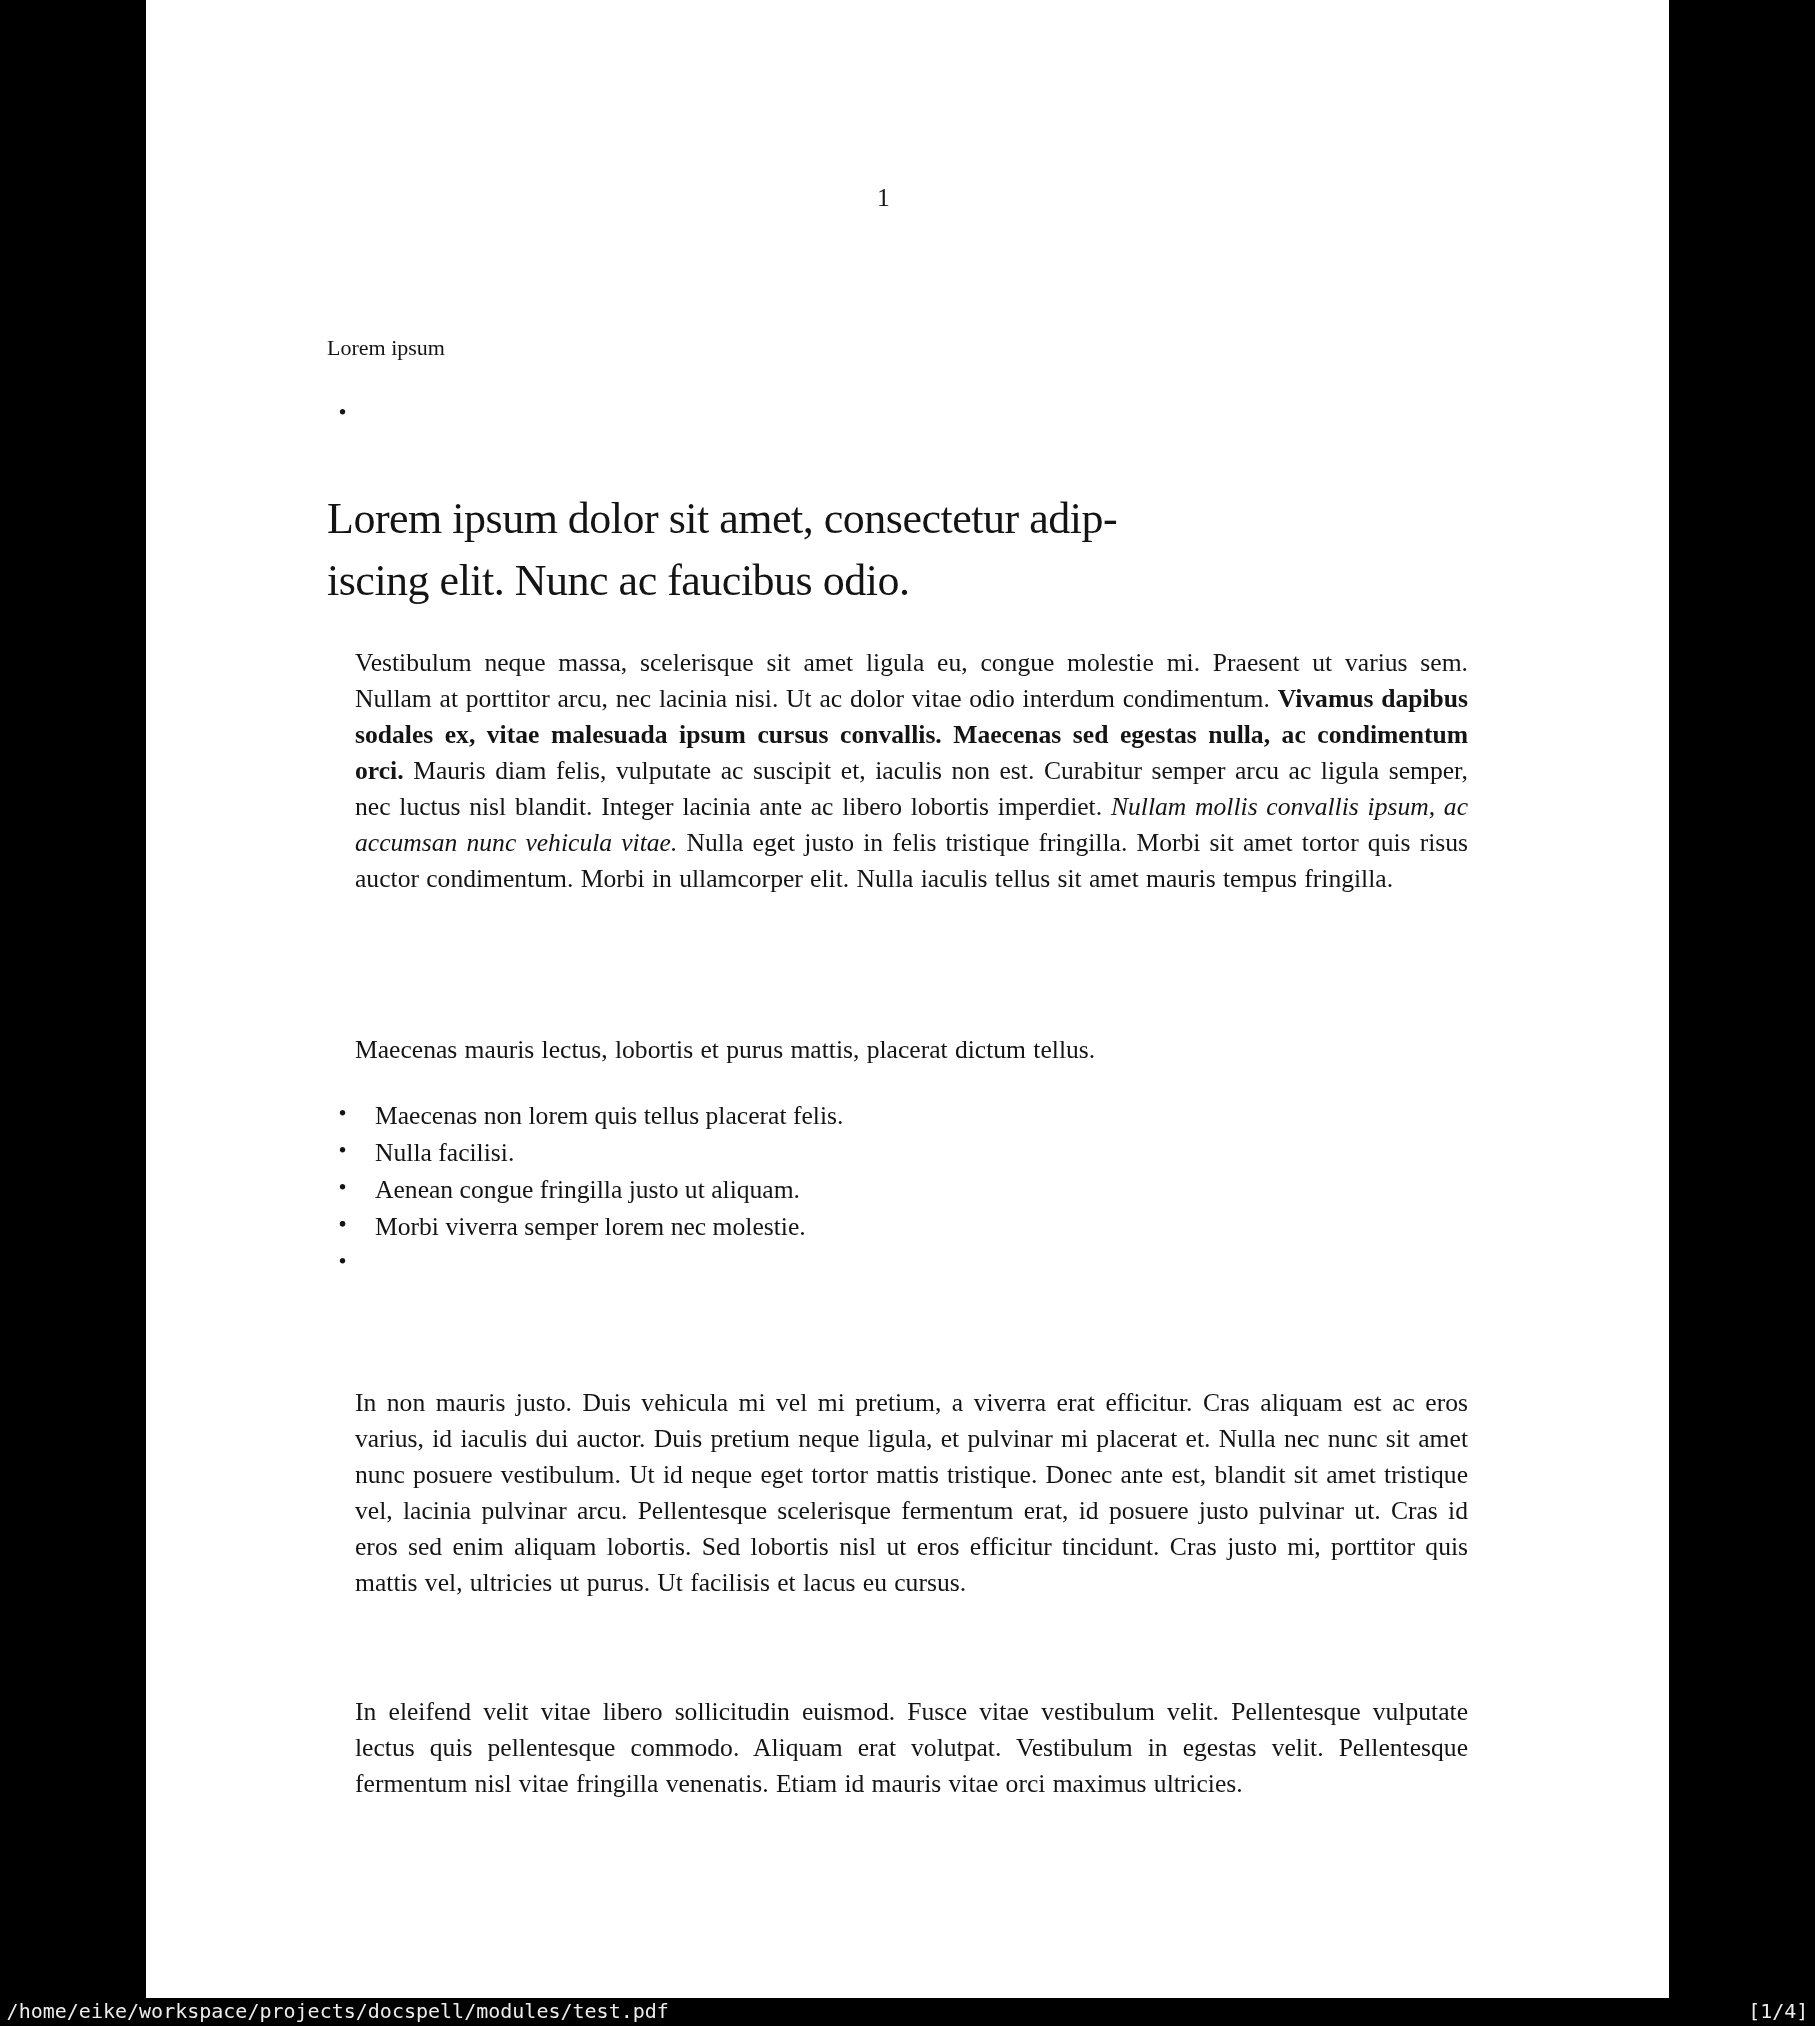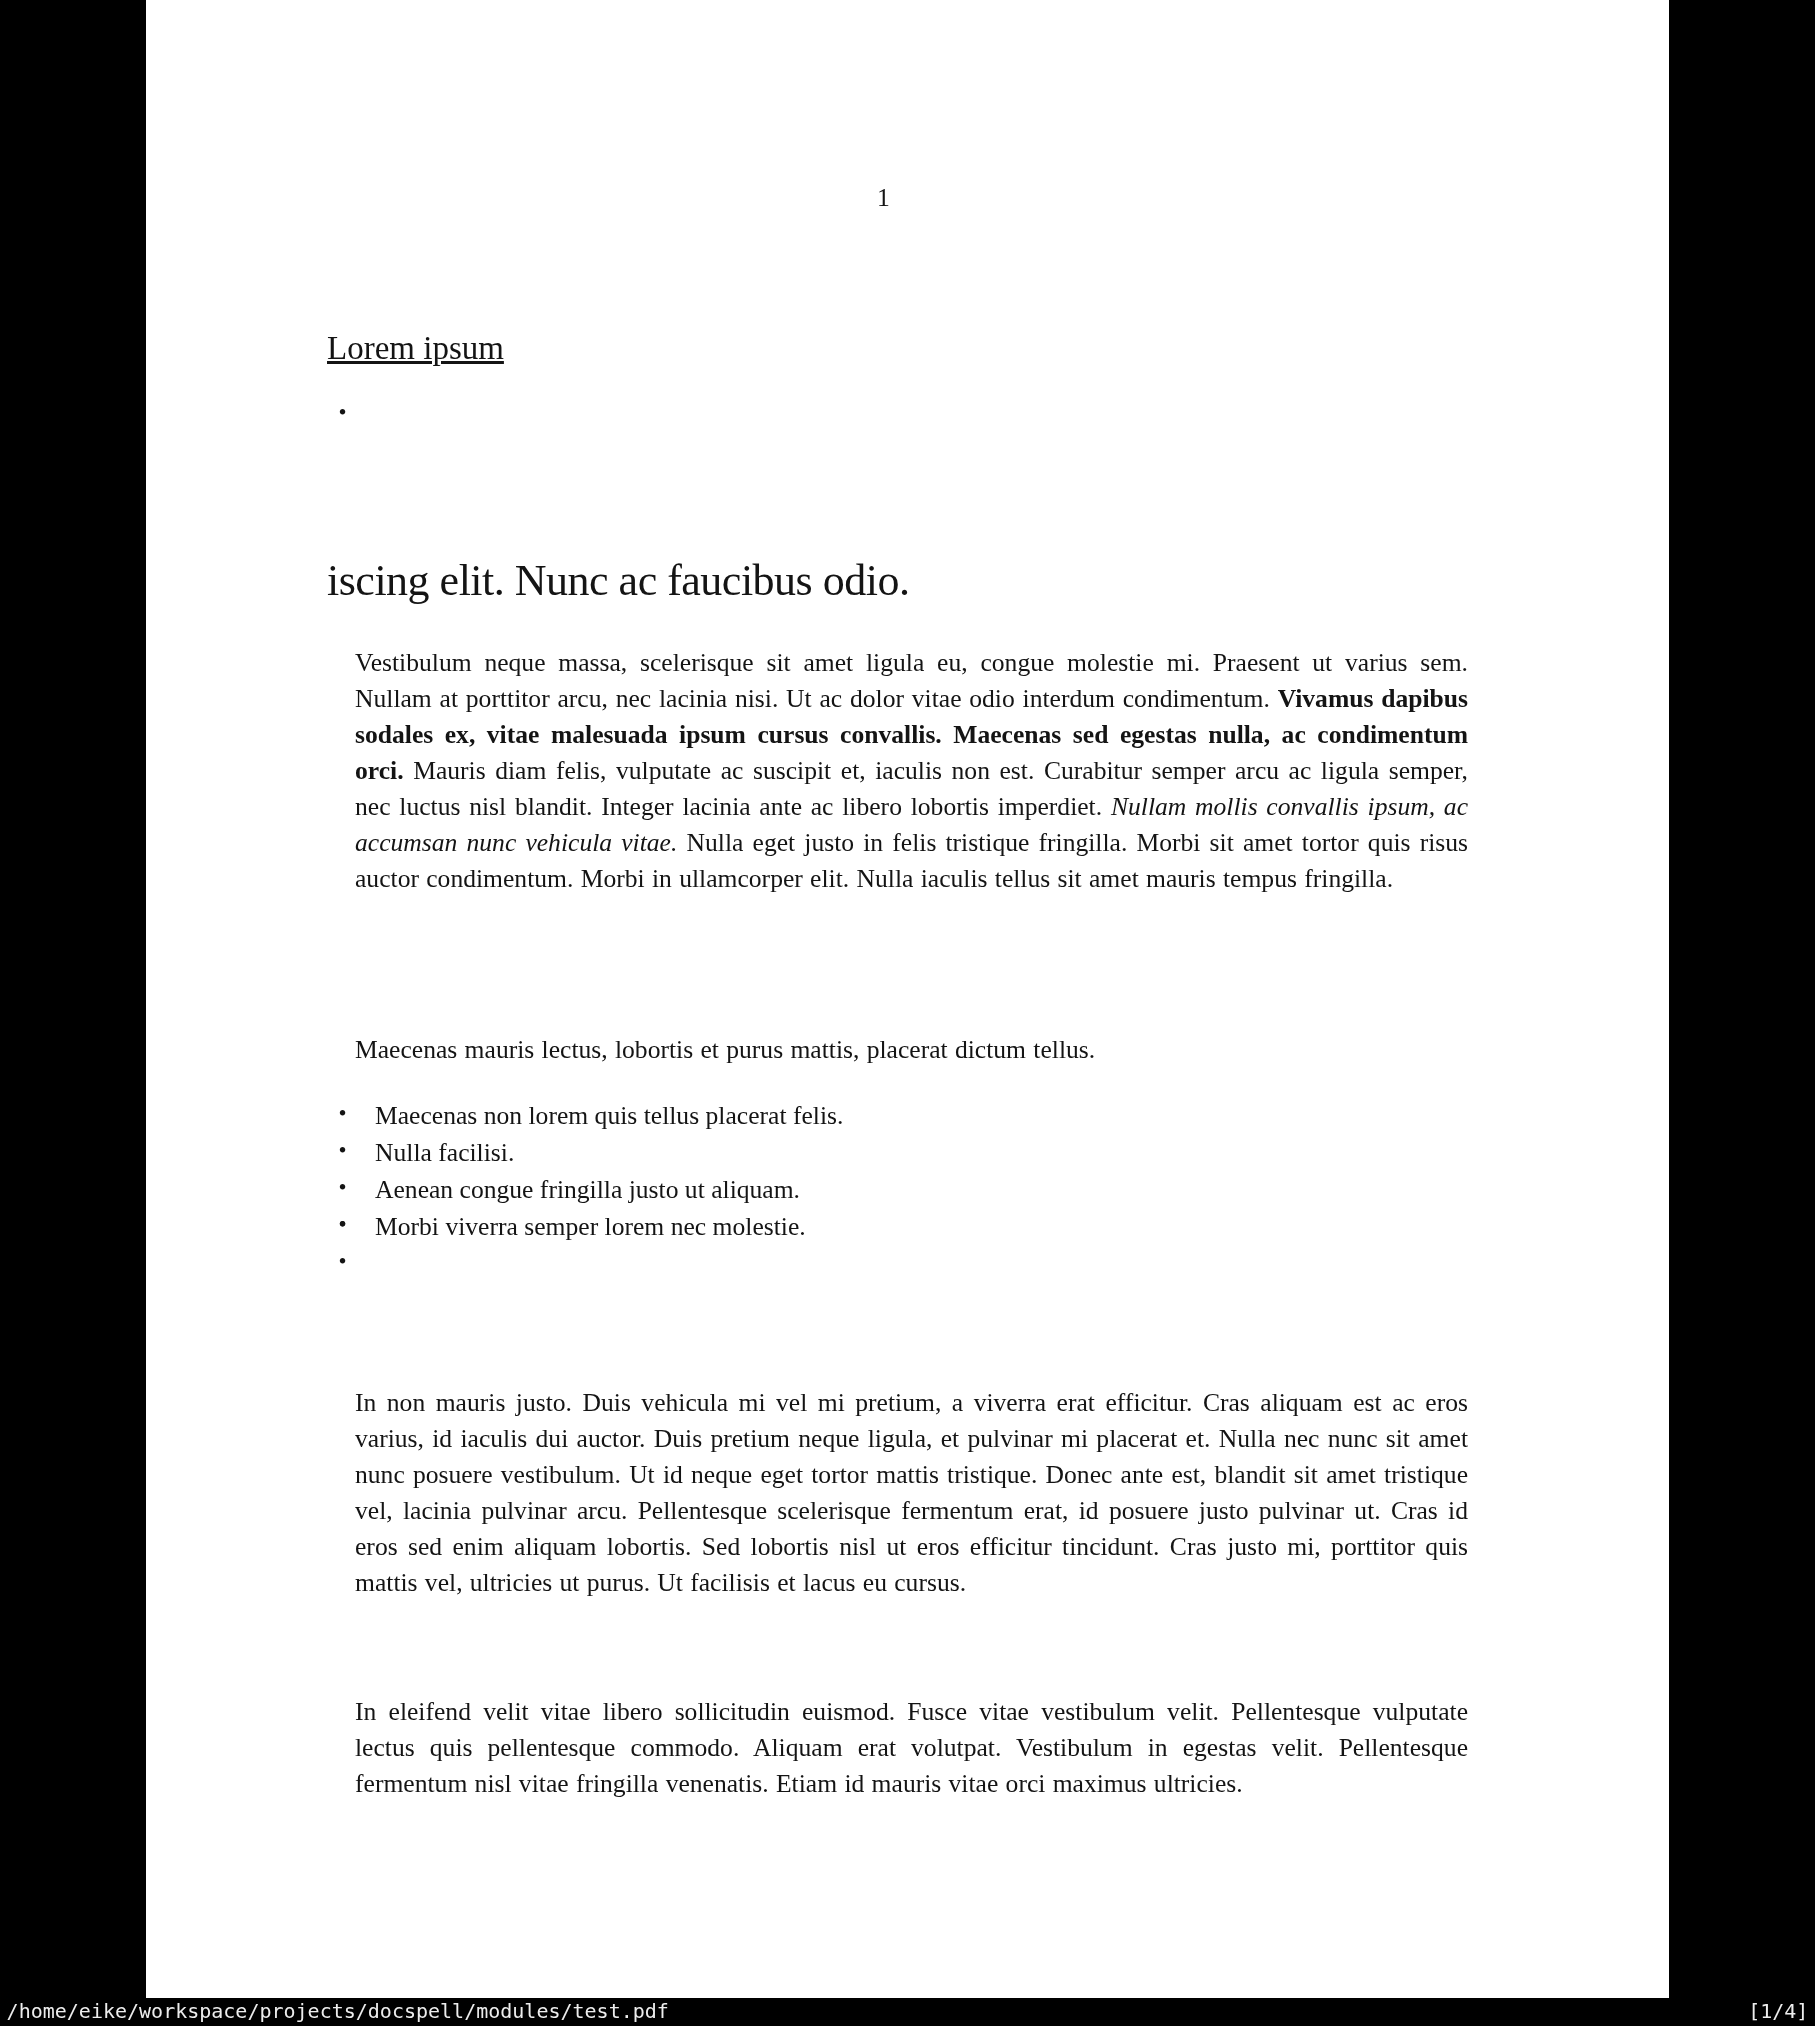--- a/index.html
+++ b/index.html
@@ -18,21 +18,21 @@
     width: 1523px; height: 1998px;
     background: #ffffff;
     color: #141414;
   }
   .block { position: absolute; left: 181px; width: 1113px; }
 
   .page-number {
     text-align: center;
     font-size: 25.6px; line-height: 28px;
   }
-  .pretext { font-size: 33px; line-height: 36px; text-decoration: underline; }
+  .pretext { font-size: 22px; line-height: 36px; }
 
   .lone-bullet { font-size: 25.6px; line-height: 36px; }
   .lone-bullet .bullet-glyph,
   li .bullet-glyph { position: absolute; left: 11.4px; top: -1.9px; font-size: 23px; }
   .lone-bullet { padding-left: 48px; }
 
   .doc-heading {
     font-size: 44px;
     line-height: 62px;
     letter-spacing: -0.5px;
@@ -82,21 +82,21 @@
   <div class="pdf-page">
 
     <div class="block page-number" style="top:184px;">1</div>
 
     <div class="block pretext" style="top:330px;">Lorem ipsum</div>
 
     <div class="block lone-bullet" style="top:397px;">
       <span class="bullet-glyph">•</span>
     </div>
 
-    <h1 class="block doc-heading" style="top:488px;"><br><span>iscing elit. Nunc ac faucibus odio.</span></h1>
+    <h1 class="block doc-heading" style="top:488px;"><span>Lorem ipsum dolor sit amet, consectetur adip-</span><br><span>iscing elit. Nunc ac faucibus odio.</span></h1>
 
     <p class="block para" style="top:645px;"><span class="seg-normal">Vestibulum neque massa, scelerisque sit amet ligula eu, congue molestie mi. Praesent ut varius sem. Nullam at porttitor arcu, nec lacinia nisi. Ut ac dolor vitae odio interdum condimentum. </span><span class="seg-bold">Vivamus dapibus sodales ex, vitae malesuada ipsum cursus convallis. Maecenas sed egestas nulla, ac condimentum orci.</span><span class="seg-normal"> Mauris diam felis, vulputate ac suscipit et, iaculis non est. Curabitur semper arcu ac ligula semper, nec luctus nisl blandit. Integer lacinia ante ac libero lobortis imperdiet. </span><span class="seg-italic">Nullam mollis convallis ipsum, ac accumsan nunc vehicula vitae.</span><span class="seg-normal"> Nulla eget justo in felis tristique fringilla. Morbi sit amet tortor quis risus auctor condimentum. Morbi in ullamcorper elit. Nulla iaculis tellus sit amet mauris tempus fringilla.</span></p>
 
     <p class="block para" style="top:1032px;">Maecenas mauris lectus, lobortis et purus mattis, placerat dictum tellus.</p>
 
     <ul class="block doc-list" style="top:1098px;">
         <li><span class="bullet-glyph">•</span><span>Maecenas non lorem quis tellus placerat felis.</span></li>
         <li><span class="bullet-glyph">•</span><span>Nulla facilisi.</span></li>
         <li><span class="bullet-glyph">•</span><span>Aenean congue fringilla justo ut aliquam.</span></li>
         <li><span class="bullet-glyph">•</span></li>

